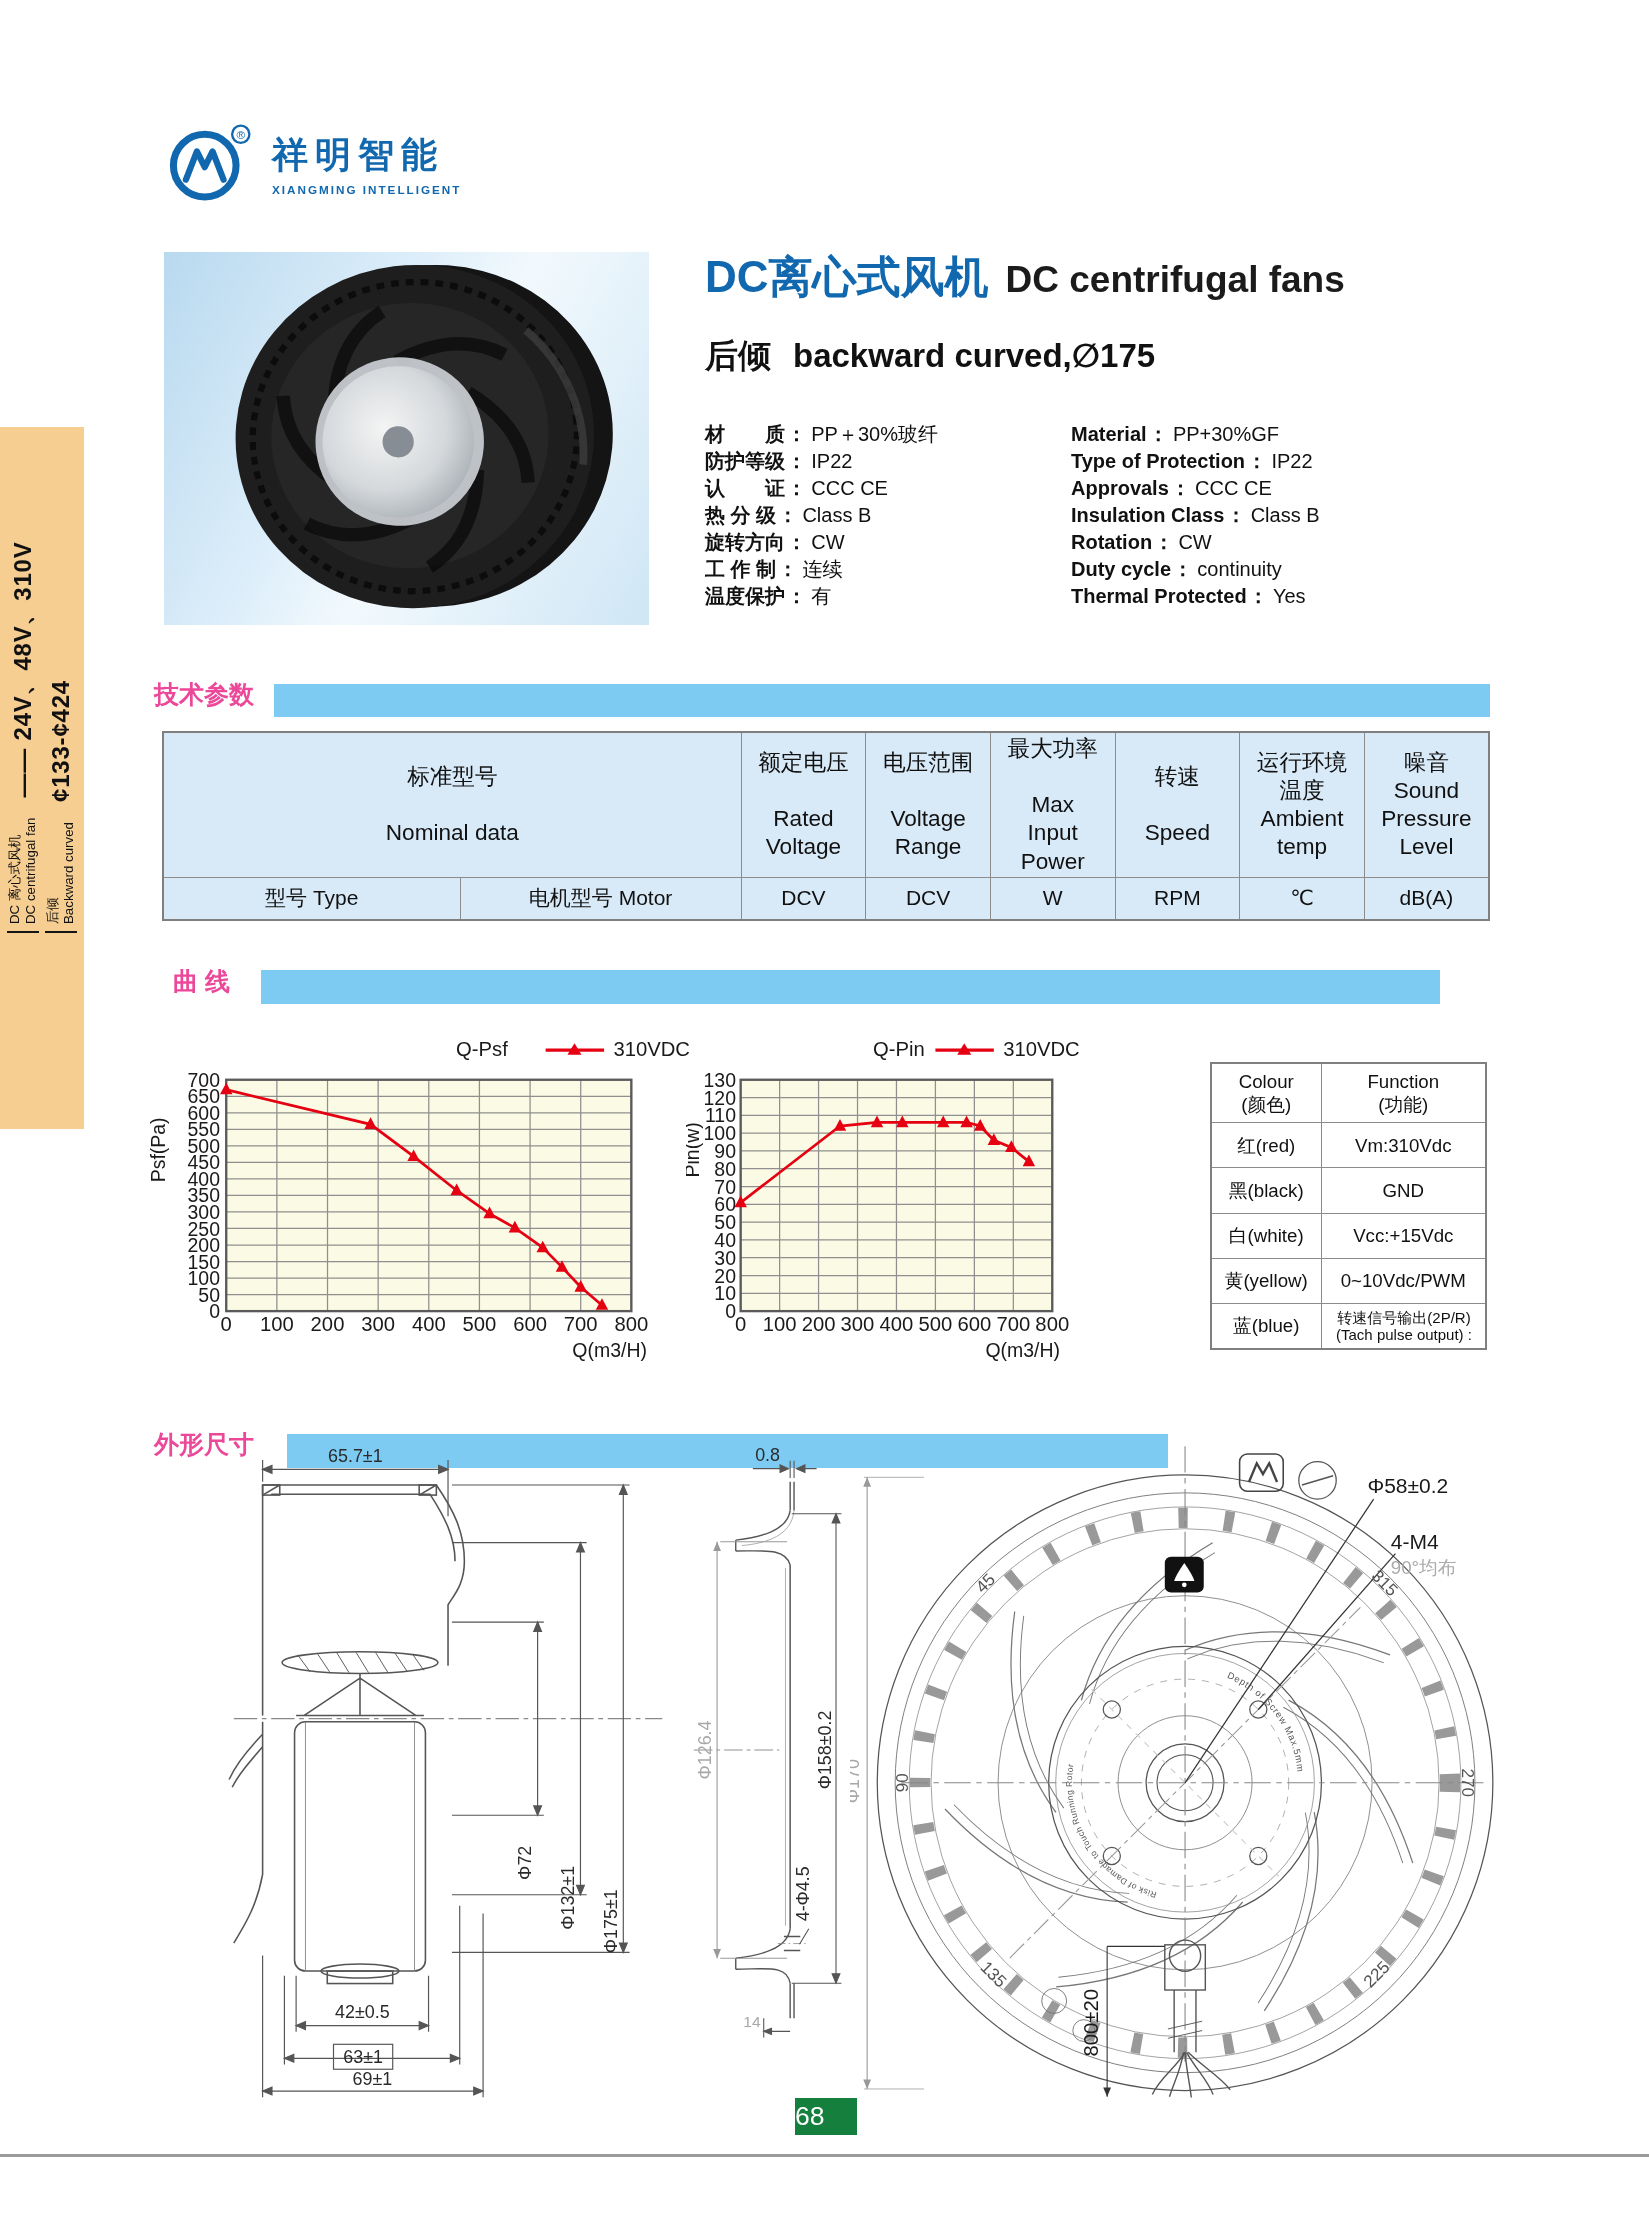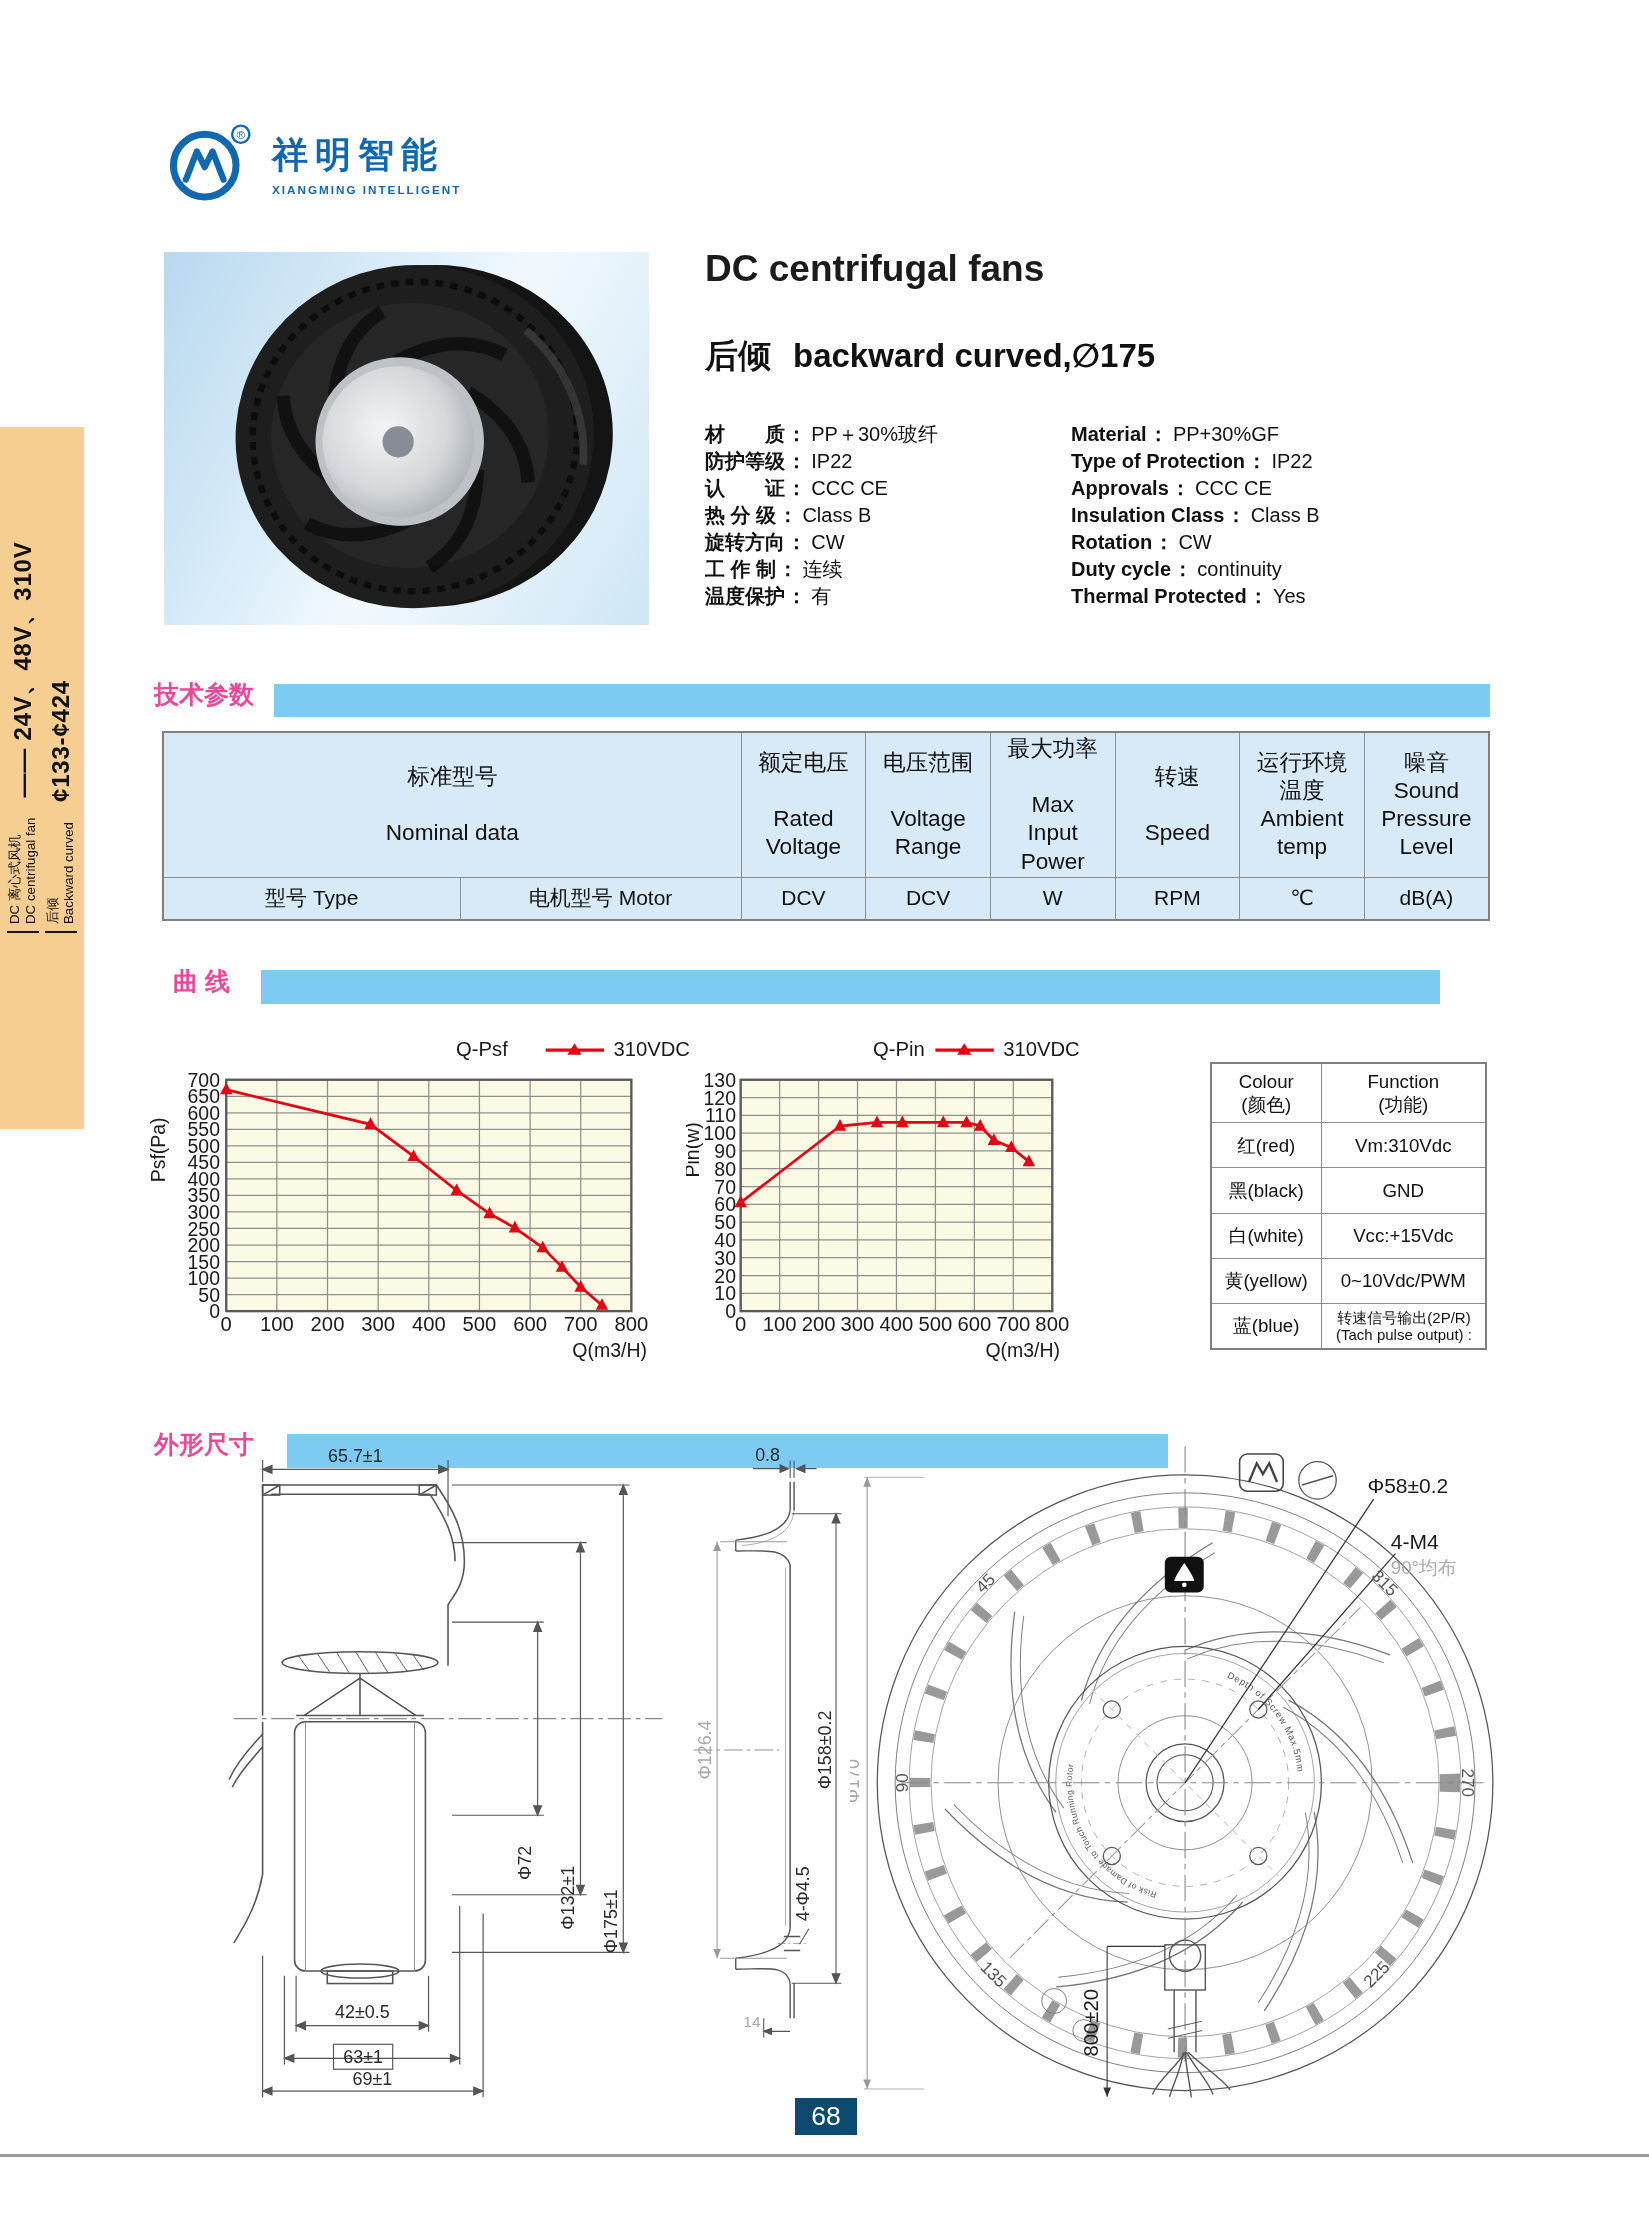--- a/index.html
+++ b/index.html
@@ -60,22 +60,22 @@
   #wireTable td{border:1.6px solid #8c8c8c;text-align:center;vertical-align:middle;padding:1.6px;background:#fff;}
   #wireTable tr.wh td{height:55px;font-weight:400;}
   #wireTable tr td{height:41px;}
   #wireTable td.fn-small{font-size:15px;text-align:center;padding-left:3.1px;line-height:1.15;}
   
   .draw text{font-family:"Liberation Sans",sans-serif;}
   .dimtxt{font-size:23px;fill:#2a2a2a;}
   .dimgray{font-size:23px;fill:#a8a8a8;}
   .lbl27{font-size:27px;fill:#1a1a1a;}
   
-  #pageBadge{left:795px;top:2098px;width:62px;height:37px;background:#0c4a6e;color:#fff;
-     display:flex;align-items:center;justify-content:center;font-size:26.5px;}
+  #pageBadge{left:795px;top:2098px;width:62px;height:37px;background:#15803d;color:#fff;
+     display:flex;align-items:center;justify-content:flex-start;font-size:26.5px;}
   #bottomRule{left:0;top:2154px;width:1649px;height:3.1px;background:#9a9a9a;}
 </style>
 </head>
 <body>
 
 <div id="page">
 
   <div class="abs" id="logo">
     <svg class="mark" viewBox="0 0 120 120">
       <circle cx="52" cy="62" r="40" fill="none" stroke="#1268AE" stroke-width="9"></circle>
@@ -116,20 +116,21 @@
         </g>
         <circle cx="302" cy="242" r="108" fill="#cfd3d7" opacity="0.9"></circle>
         <circle cx="300" cy="242" r="97" fill="url(#hubGrad)"></circle>
         <circle cx="300" cy="242" r="20" fill="#878d94"></circle>
         <path d="M480,120 A 225 215 0 0 1 532,300" stroke="#3c3c3c" stroke-width="10" fill="none" opacity="0.8"></path>
       </g>
     </svg>
   </div>
 
   <div class="abs" id="titleRow">
+    <span class="t-zh">DC离心式风机</span>
     <span class="t-en">DC centrifugal fans</span>
   </div>
   <div class="abs" id="subRow">
     <span class="s-zh">后倾</span>
     <span class="s-en">backward curved,∅175</span>
   </div>
 
   <div class="abs" id="specZh">
       <div class="spec-row">
         <span class="lab">材　　质</span>

